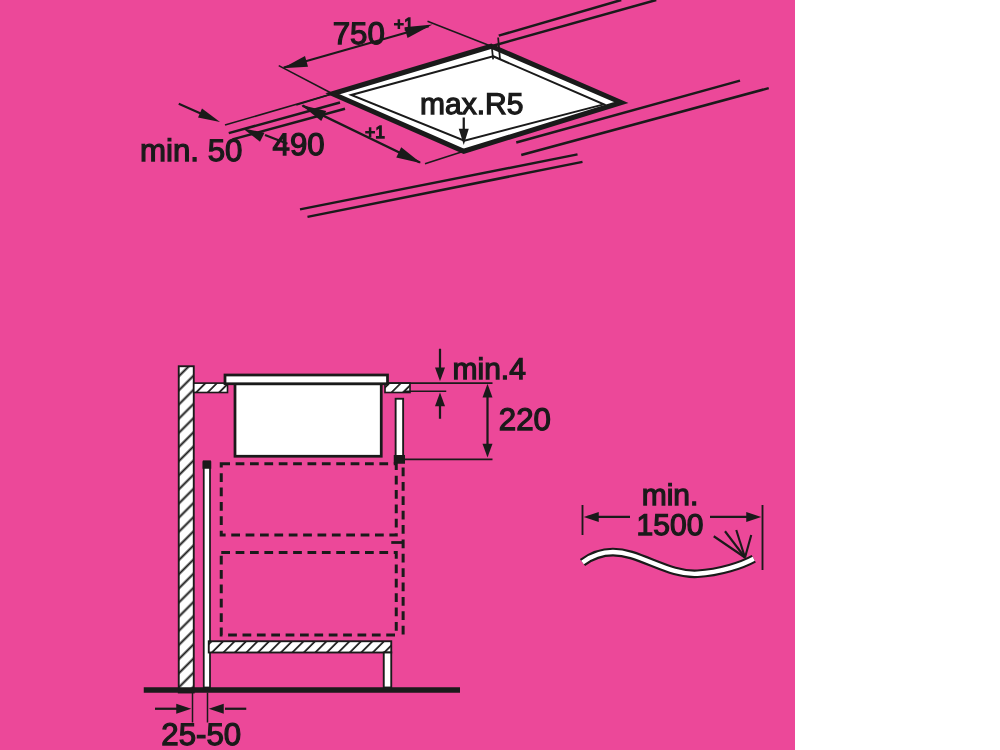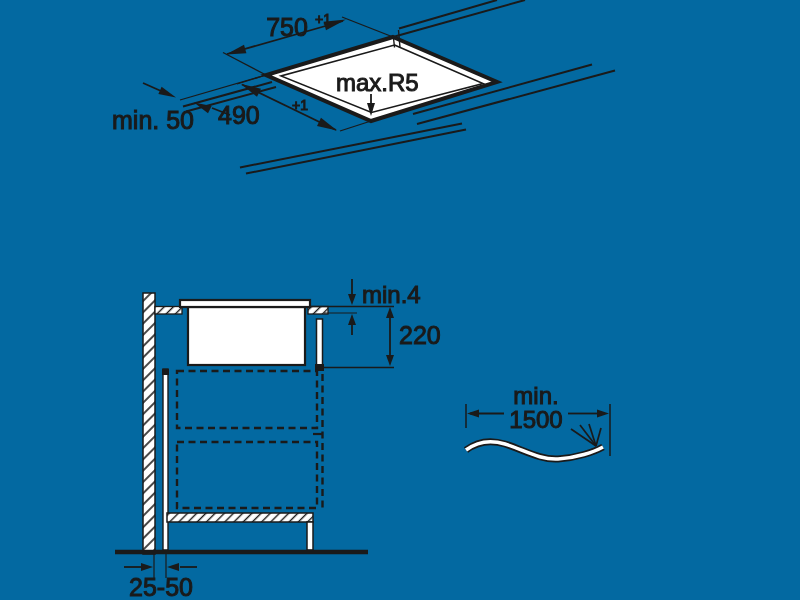--- a/index.html
+++ b/index.html
@@ -1,16 +1,16 @@
 <!DOCTYPE html>
 <html><head>
 <meta charset="utf-8">
 <style>
   html,body{margin:0;padding:0;background:#ffffff;}
-  .stage{position:relative;width:800px;height:600px;background:#0369a1;overflow:hidden;}
+  .stage{position:relative;width:636px;height:600px;background:#ec4899;overflow:hidden;}
   svg text{font-family:"Liberation Sans","DejaVu Sans",sans-serif;fill:#1a1a1a;}
   .lbl{font-size:25px;}
   .lbl-sm{font-size:24px;}
   .sup{font-size:14px;}
 </style>
 </head>
 <body>
 
 <div class="stage">
 <svg width="800" height="600" viewBox="0 0 800 600">

